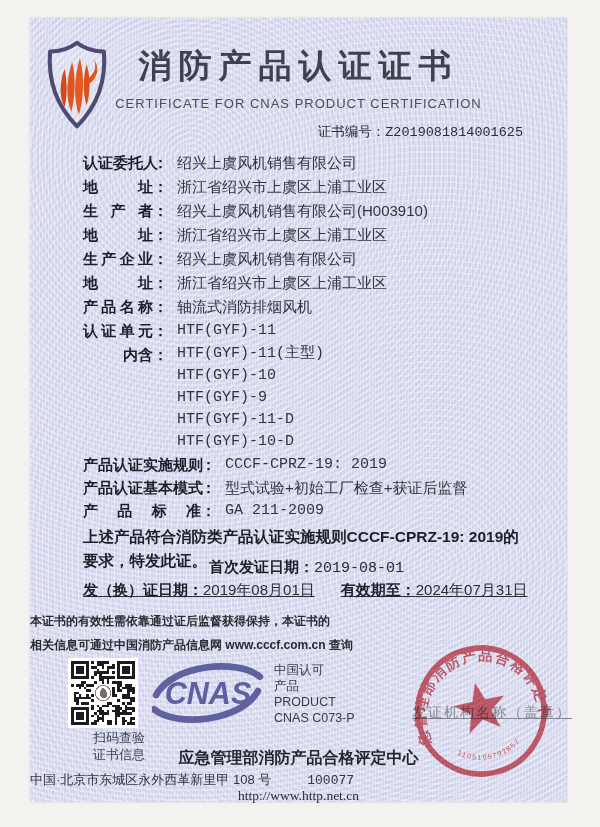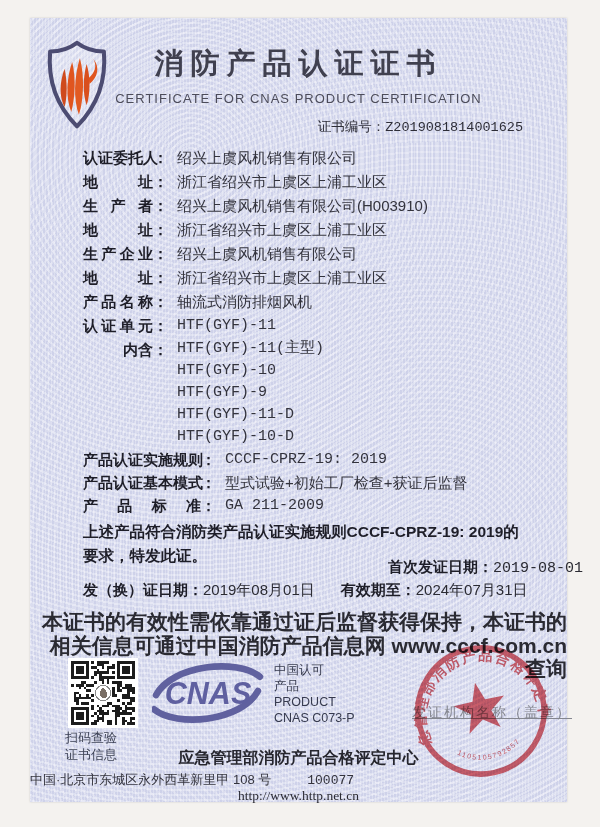--- a/index.html
+++ b/index.html
@@ -13,49 +13,49 @@
     position:absolute;left:30px;top:18px;width:537px;height:784px;
     background:
       repeating-linear-gradient(90deg, rgba(255,255,255,.28) 0 1px, rgba(0,0,0,0) 1px 3px),
       repeating-radial-gradient(circle at 30% 18%, rgba(255,255,255,.22) 0 2px, rgba(120,125,190,.06) 2px 5px),
       repeating-radial-gradient(circle at 75% 70%, rgba(255,255,255,.18) 0 2px, rgba(120,125,190,.05) 2px 6px),
       #d9dcef;
     box-shadow:0 0 2px rgba(0,0,0,.15);
   }
   
   .logo{position:absolute;left:6px;top:20px;width:82px;height:96px;}
-  .title{margin-top:26px;text-align:center;font-size:29px;font-weight:bold;
+  .title{margin-top:26px;text-align:center;font-size:33px;font-weight:bold;
     letter-spacing:7px;color:#40404f;}
   .subtitle{margin-top:7px;text-align:center;font-size:13px;letter-spacing:1px;color:#4c4c5a;}
   .certno{margin-top:12px;text-align:right;padding-right:44px;font-size:13.5px;color:#2e2e38;}
   .certno .num{font-family:"Liberation Mono","DejaVu Sans Mono",monospace;font-size:13.5px;}
   
   .fields{margin-top:10px;padding-left:53px;padding-right:40px;font-size:15px;}
   .row{display:flex;line-height:24px;white-space:nowrap;}
   .lbl{font-weight:bold;color:#1e1e28;width:70px;text-align:justify;text-align-last:justify;}
   .lbl.wide{width:118px;}
   .colon{font-weight:bold;color:#1e1e28;}
   .val{margin-left:9px;color:#33333d;}
   .mono{font-family:"Liberation Mono","DejaVu Sans Mono",monospace;font-size:15px;}
   .contains .lbl-r{font-weight:bold;color:#1e1e28;width:70px;text-align:right;}
   .sub-items div{line-height:22px;}
   .rules .row{line-height:23px;}
   .statement{margin-top:3px;padding-left:53px;padding-right:46px;font-size:15.5px;
     font-weight:bold;line-height:23.5px;color:#1e1e28;}
   
-  .sec-first{position:absolute;left:16px;top:540px;width:100%;text-align:right;font-size:15px;}
+  .sec-first{position:absolute;left:8px;top:540px;width:100%;text-align:center;font-size:15px;}
   .sec-first .lbl-b,.sec-issue .lbl-b{font-weight:bold;color:#1e1e28;}
-  .sec-issue{position:absolute;left:53px;top:563px;font-size:15px;white-space:nowrap;}
+  .sec-issue{position:absolute;left:53px;top:563px;font-size:15px;white-space:nowrap;text-decoration:underline;}
   .sec-issue .pair2{margin-left:26px;}
-  .sec-notice{position:absolute;left:0;top:592px;width:100%;text-align:right;
-    font-size:21px;font-weight:bold;line-height:23.5px;color:#2a2a32;}
+  .sec-notice{position:absolute;left:0;top:592px;width:100%;text-align:left;
+    font-size:12px;font-weight:bold;line-height:23.5px;color:#2a2a32;}
   
   .qr{position:absolute;left:38px;top:640px;width:70px;height:70px;background:#fff;padding:3px;box-sizing:border-box;}
   .qr svg{width:100%;height:100%;}
-  .qr-caption{position:absolute;left:16px;top:712px;width:90px;text-align:center;
+  .qr-caption{position:absolute;left:44px;top:712px;width:90px;text-align:center;
     font-size:13px;line-height:16.5px;color:#3e4356;}
   .cnas-logo{position:absolute;left:122px;top:638px;width:112px;height:74px;}
   .cnas-text{position:absolute;left:244px;top:644px;font-size:12.5px;line-height:16px;color:#363a4e;}
   .seal-overlay{position:absolute;left:362px;top:686px;width:200px;text-align:center;
     font-size:14px;letter-spacing:2px;color:#84868f;z-index:2;text-decoration:underline;}
   .seal{position:absolute;left:376px;top:618px;width:150px;height:150px;z-index:3;
     opacity:.82;mix-blend-mode:multiply;transform:rotate(-12deg);}
   .org{position:absolute;left:0;top:730px;width:100%;text-align:center;
     font-size:16px;font-weight:bold;color:#26262e;}
   .addr{position:absolute;left:0;top:753px;width:100%;font-size:13px;color:#33333d;}

